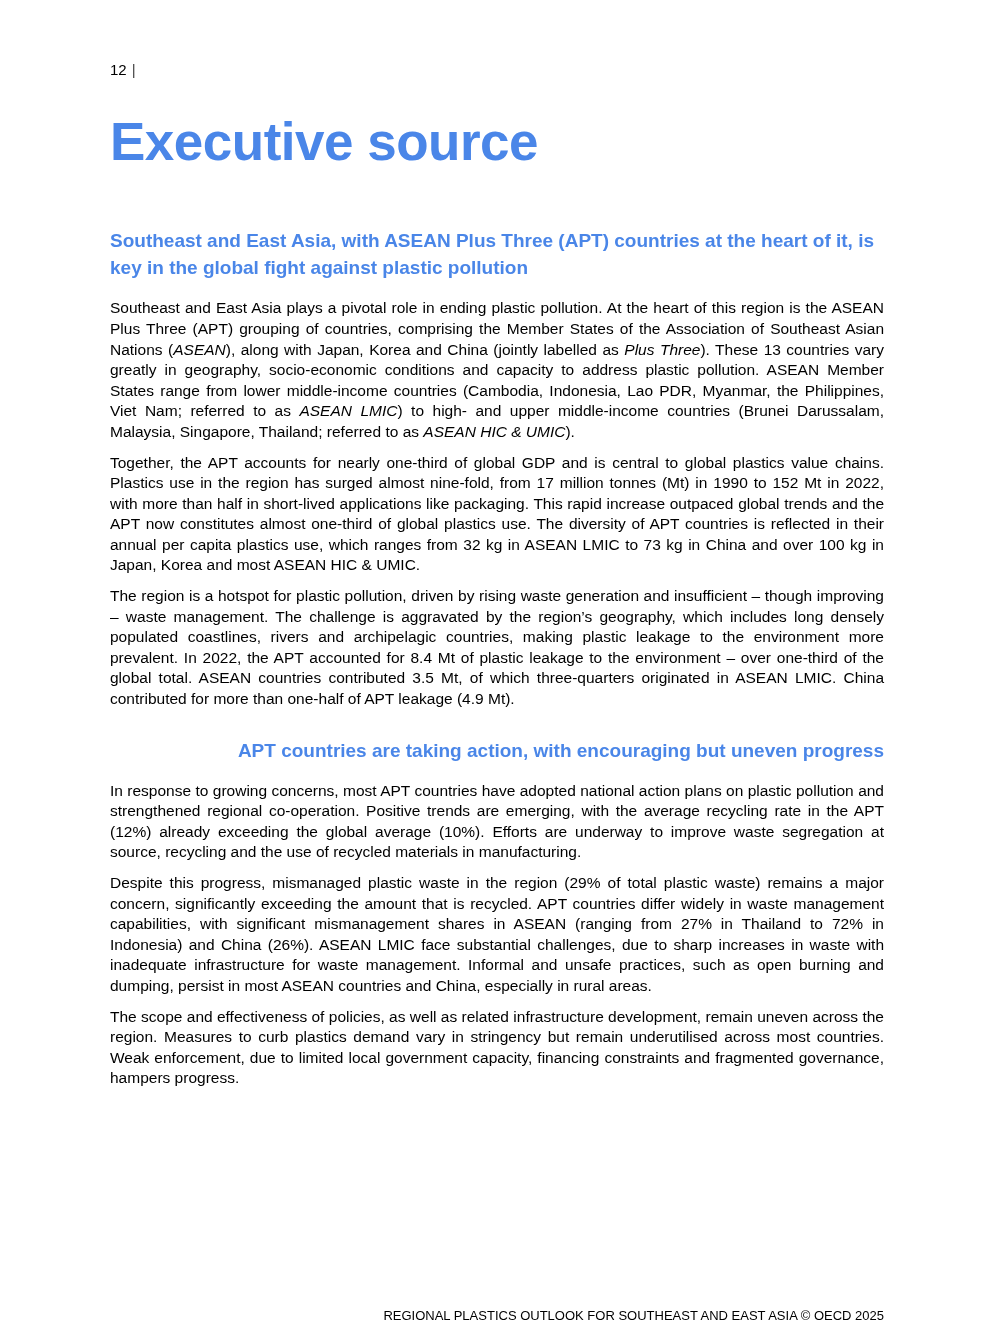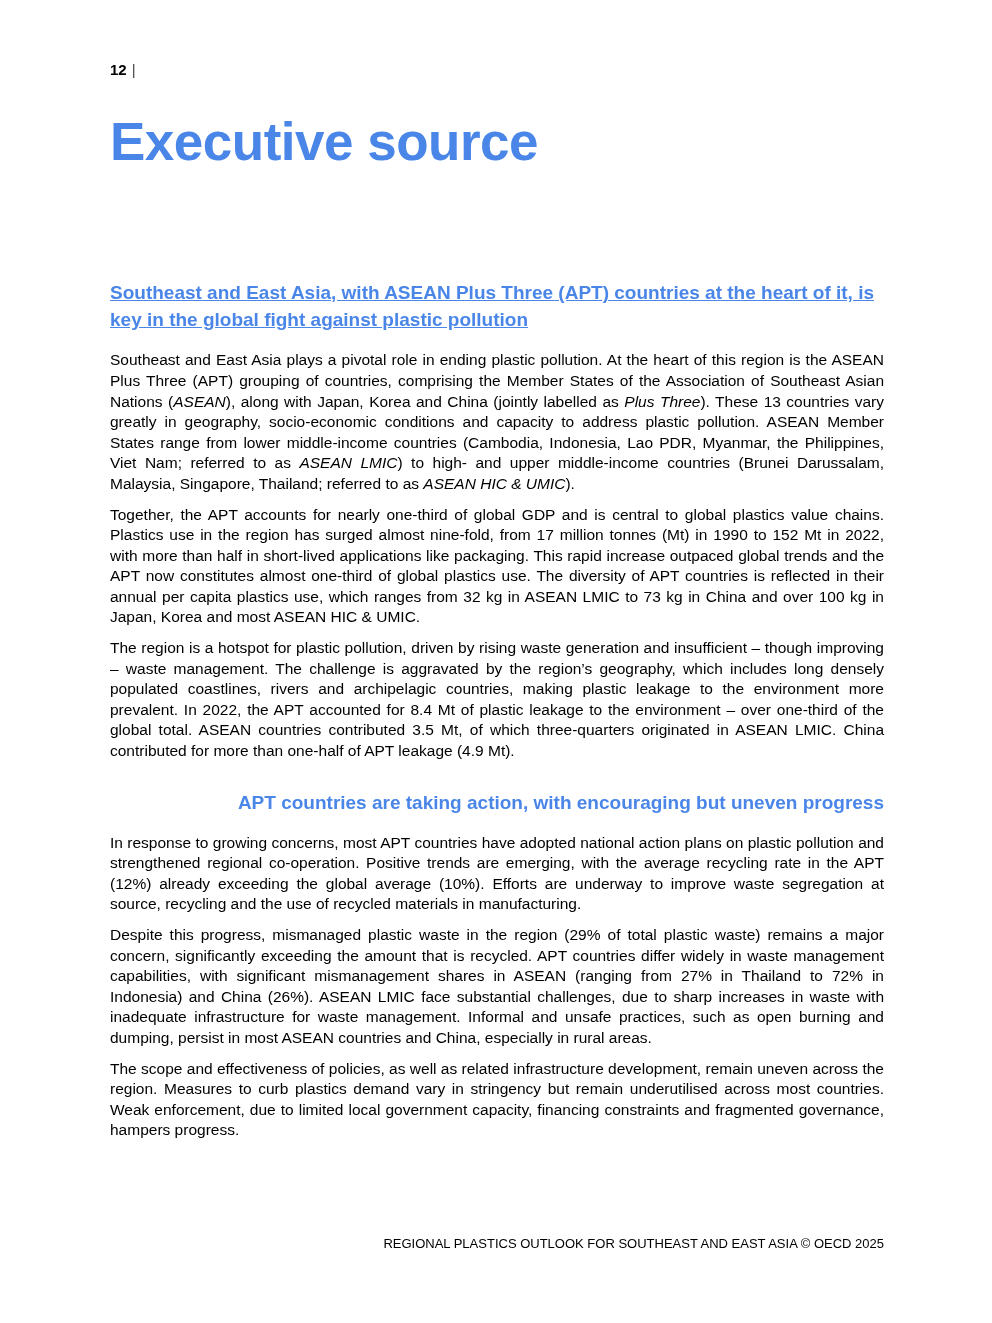--- a/index.html
+++ b/index.html
@@ -10,50 +10,50 @@
     position: relative;
     overflow: hidden;
   }
   .page {
     box-sizing: border-box;
     width: 992px; height: 1323px;
     padding: 60px 108px 0 110px;
     position: relative;
   }
   .page-header { font-size: 15px; line-height: 20px; }
-  .page-num { font-weight: bold; color: #000; margin-top: 34px; }
+  .page-num { font-weight: normal; color: #000; margin-top: 34px; }
   .page-sep { font-weight: 400; color: #444; margin-left: 5px; font-size: 15px; }
   h1.doc-title {
     margin: 32px 0 0 0;
     font-size: 53px;
     line-height: 1.12;
     font-weight: bold;
     color: #4a86e8;
     letter-spacing: -0.5px;
   }
   h2.section-heading {
     font-size: 19px;
     line-height: 27px;
     font-weight: bold;
     color: #4a86e8;
     margin: 0 0 17px 0;
   }
-  .section-1 h2.section-heading { margin-top: 108px; text-decoration: underline; }
+  .section-1 h2.section-heading { margin-top: 56px; }
   .section-2 h2.section-heading { margin-top: 27px; text-align: right; }
   p.body-para {
     font-size: 15.5px;
     line-height: 20.6px;
     text-align: justify;
     margin: 8px 0 10px 0;
     color: #000;
   }
   p.body-para i { font-style: italic; }
   .page-footer {
     position: absolute;
-    top: 1236px;
+    top: 1308px;
     right: 108px;
     font-size: 13px;
     color: #000;
     white-space: nowrap;
   }
 </style>
 </head>
 <body>
 
 <div class="page">

